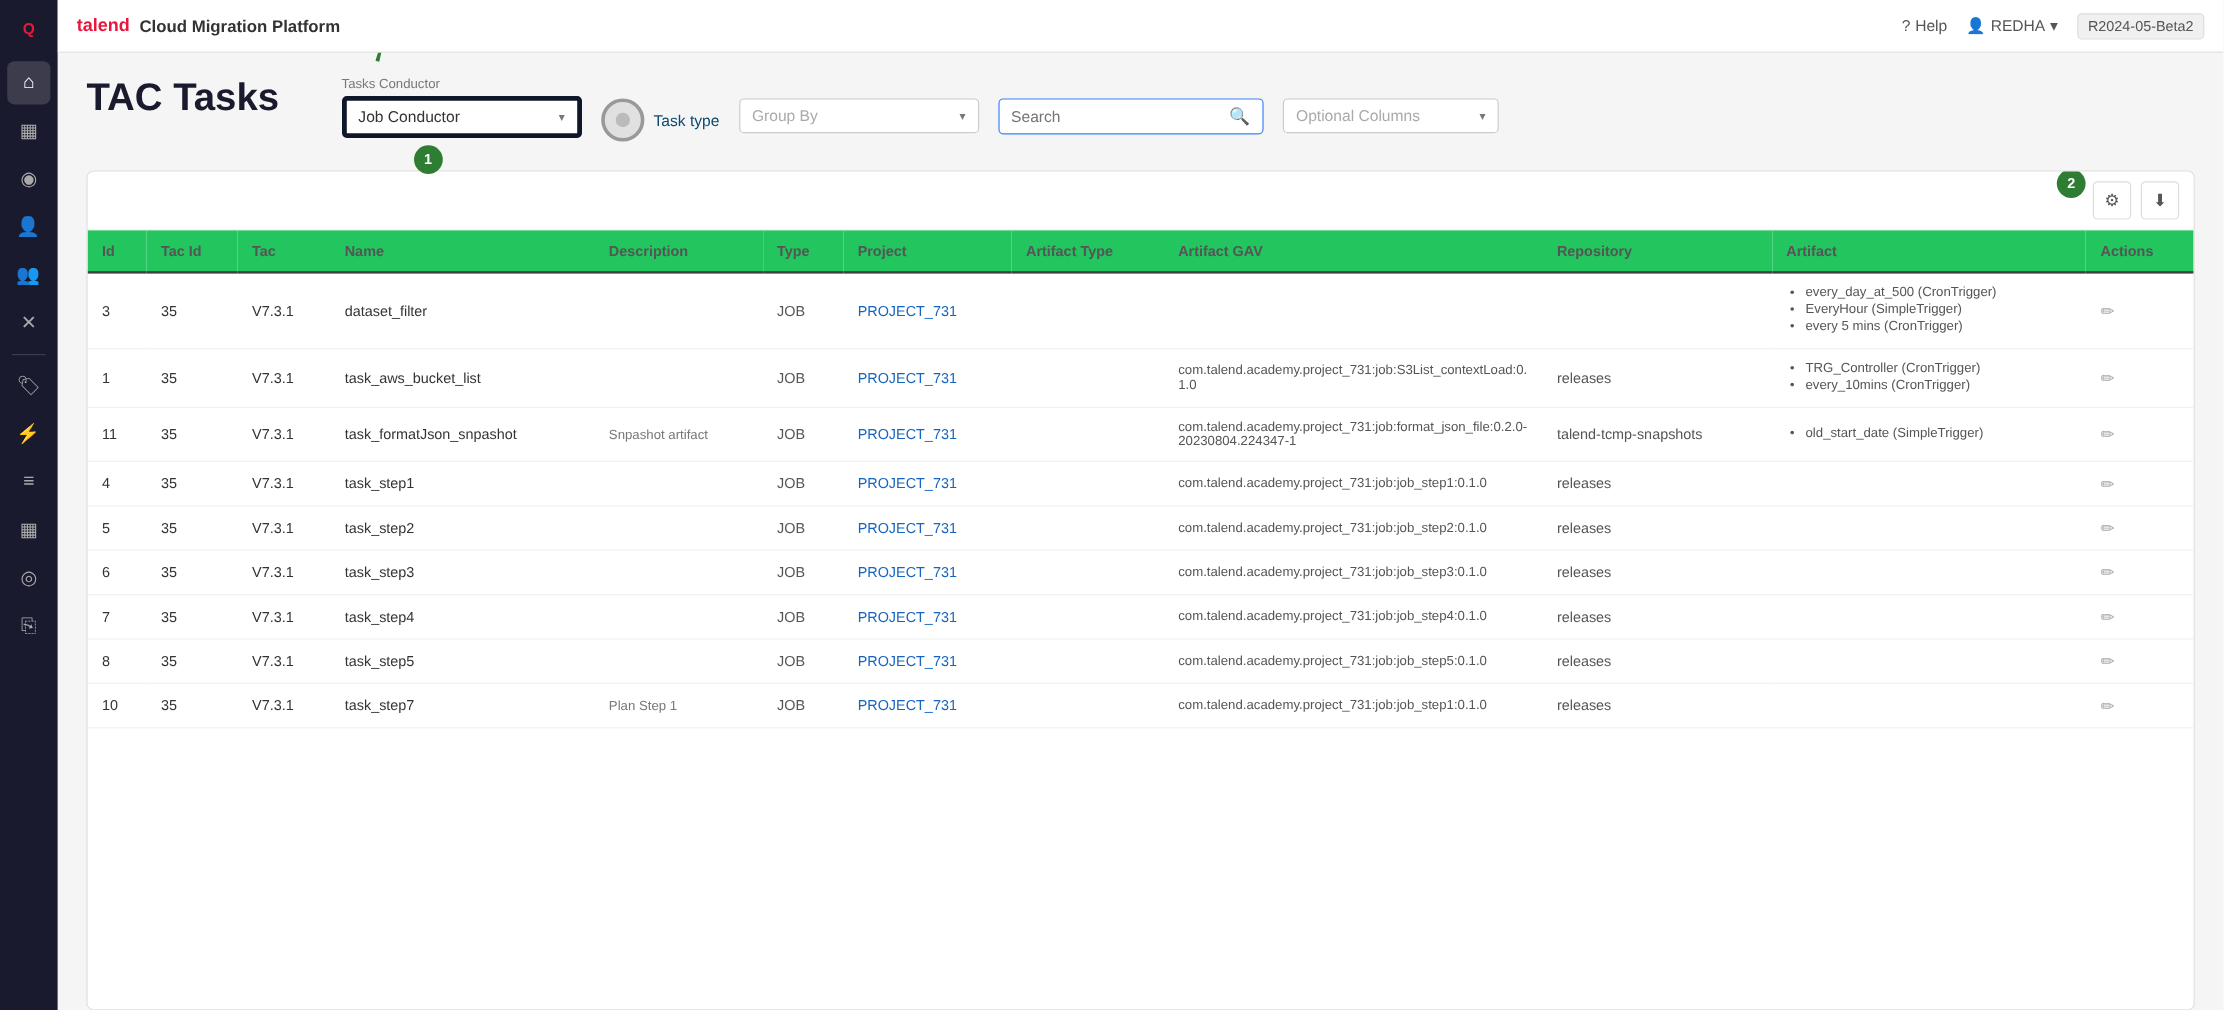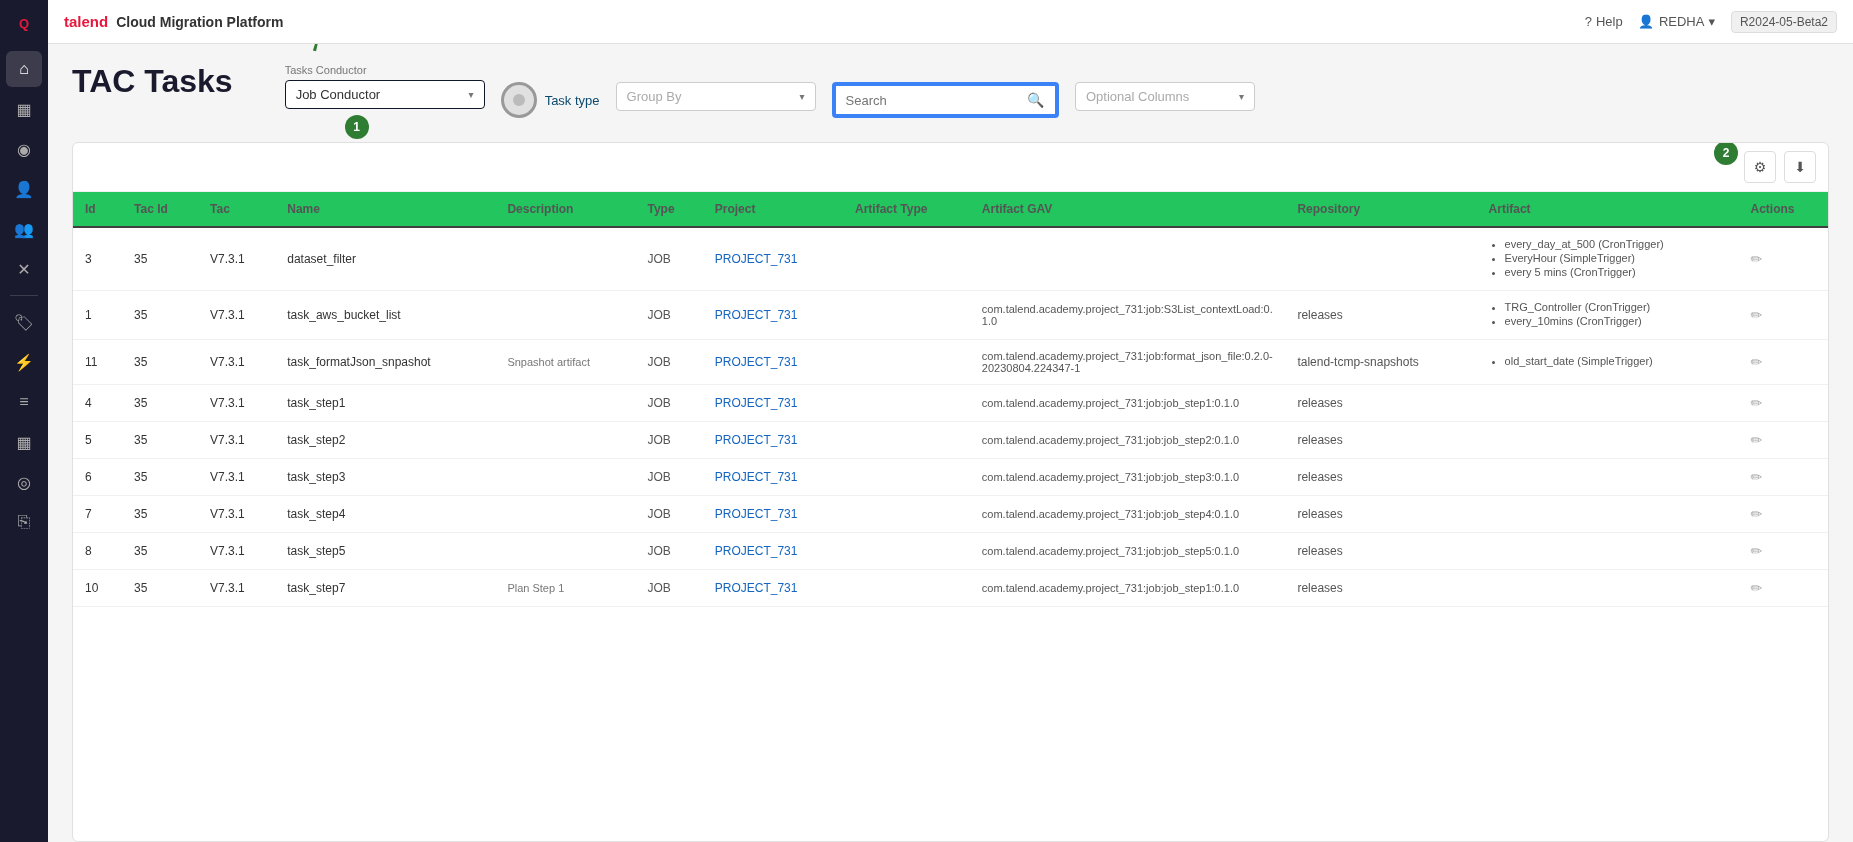--- a/index.html
+++ b/index.html
@@ -29,31 +29,31 @@
     .content { flex: 1; overflow: hidden; display: flex; flex-direction: column; padding: 20px 24px 0; }
 
     
     .page-header { display: flex; align-items: flex-start; gap: 52px; margin-bottom: 24px; flex-wrap: wrap; }
     .page-title { font-size: 32px; font-weight: 700; color: #1a1a2e; line-height: 1.1; flex-shrink: 0; }
 
     .filter-row { display: flex; align-items: flex-start; gap: 16px; flex: 1; flex-wrap: wrap; }
 
     .filter-group { display: flex; flex-direction: column; gap: 4px; }
     .filter-label { font-size: 11px; color: #777; font-weight: 500; }
-    .filter-select { display: flex; align-items: center; border: 1px solid #0f172a; border-radius: 4px; background: #fff; padding: 6px 10px; gap: 6px; cursor: pointer; min-width: 200px; font-size: 13px; color: #333; }
+    .filter-select { display: flex; align-items: center; border: 4px solid #0f172a; border-radius: 4px; background: #fff; padding: 6px 10px; gap: 6px; cursor: pointer; min-width: 200px; font-size: 13px; color: #333; }
     .filter-select .chevron { color: #777; font-size: 10px; margin-left: auto; }
 
     .toggle-group { display: flex; align-items: center; gap: 8px; margin-top: 18px; }
     .toggle-circle { width: 36px; height: 36px; border-radius: 50%; background: #e0e0e0; border: 3px solid #999; display: flex; align-items: center; justify-content: center; cursor: pointer; }
     .toggle-label { font-size: 13px; color: #0c4a6e; }
 
     .groupby-select { display: flex; align-items: center; border: 1px solid #ccc; border-radius: 4px; background: #fff; padding: 6px 10px; gap: 6px; cursor: pointer; min-width: 200px; font-size: 13px; color: #333; }
     .groupby-select .chevron { color: #777; font-size: 10px; margin-left: auto; }
 
-    .search-box { display: flex; align-items: center; border: 4px solid #3b82f6; border-radius: 4px; background: #fff; padding: 6px 10px; gap: 6px; min-width: 220px; }
+    .search-box { display: flex; align-items: center; border: 1px solid #3b82f6; border-radius: 4px; background: #fff; padding: 6px 10px; gap: 6px; min-width: 220px; }
     .search-box input { border: none; outline: none; font-size: 13px; color: #333; flex: 1; background: transparent; }
     .search-icon { color: #777; font-size: 14px; }
 
     .optional-cols { display: flex; align-items: center; border: 1px solid #ccc; border-radius: 4px; background: #fff; padding: 6px 10px; gap: 6px; cursor: pointer; min-width: 180px; font-size: 13px; color: #333; }
     .optional-cols .chevron { color: #777; font-size: 10px; margin-left: auto; }
 
     
     .table-container { flex: 1; overflow: auto; background: #fff; border-radius: 6px; border: 1px solid #e0e0e0; }
 
     .table-actions-bar { display: flex; justify-content: flex-end; padding: 8px 12px; border-bottom: 1px solid #f0f0f0; gap: 8px; }

